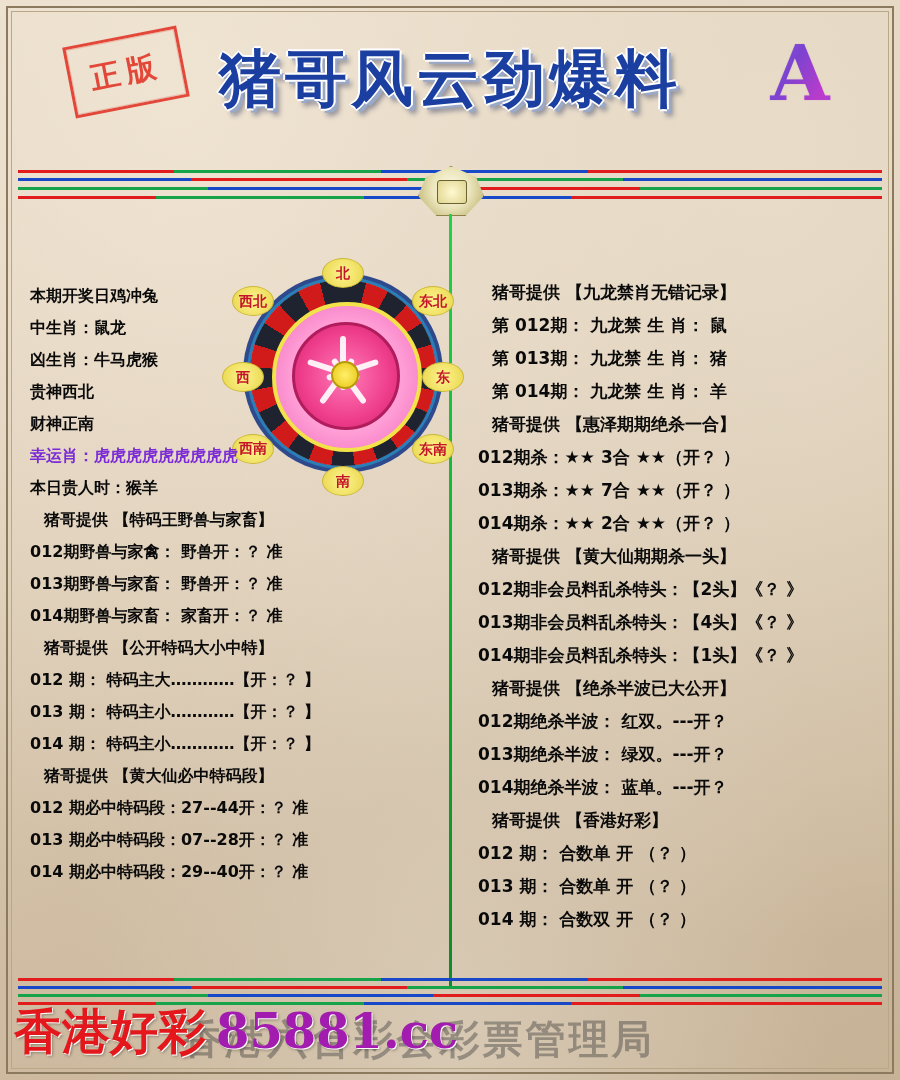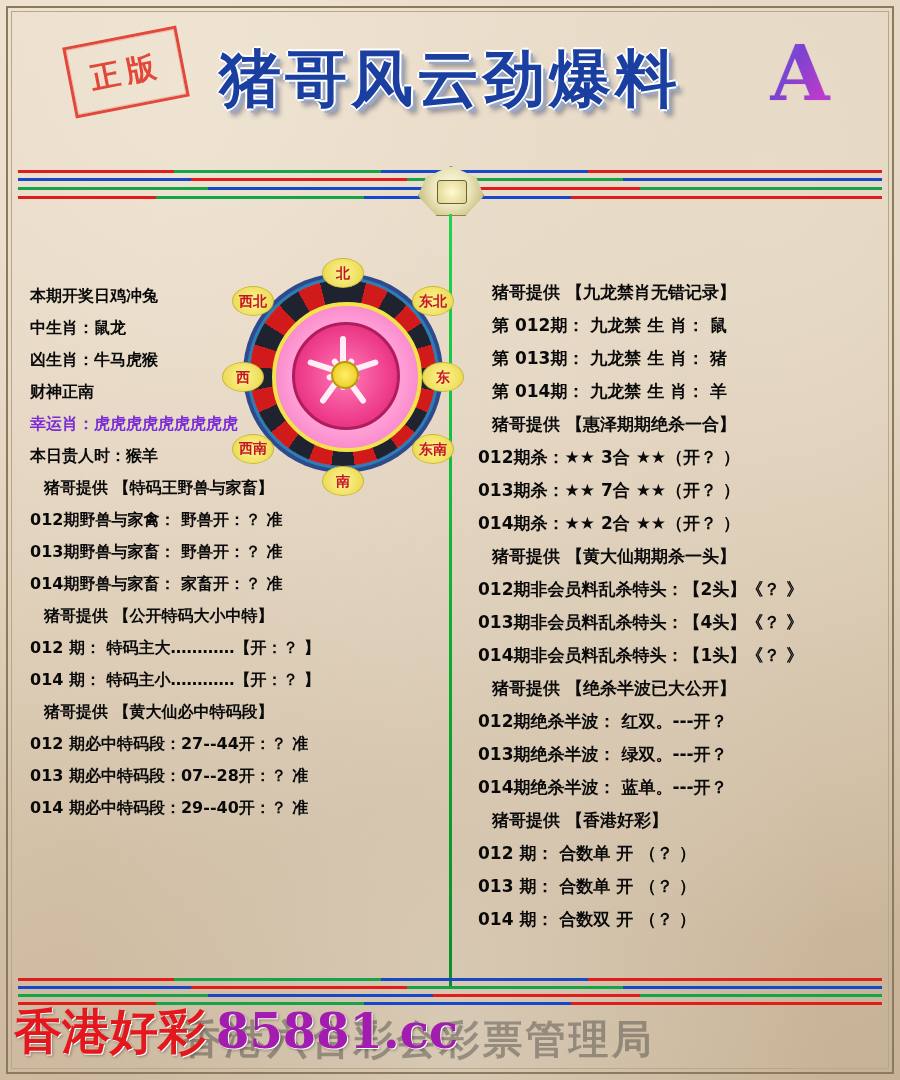--- a/index.html
+++ b/index.html
@@ -182,29 +182,31 @@
   <div class="cdir e">东</div>
   <div class="cdir sw">西南</div>
   <div class="cdir se">东南</div>
   <div class="cdir s">南</div>
 </div>
 
 <div class="col colL">
   <div class="line">本期开奖日鸡冲兔</div>
   <div class="line">中生肖：鼠龙</div>
   <div class="line">凶生肖：牛马虎猴</div>
+  <div class="line">贵神西北</div>
   <div class="line">财神正南</div>
   <div class="line purple">幸运肖：虎虎虎虎虎虎虎虎虎</div>
   <div class="line">本日贵人时：猴羊</div>
   <div class="line ind">猪哥提供 【特码王野兽与家畜】</div>
   <div class="line">012期野兽与家禽：  野兽开：？ 准</div>
   <div class="line">013期野兽与家畜：  野兽开：？ 准</div>
   <div class="line">014期野兽与家畜：  家畜开：？ 准</div>
   <div class="line ind">猪哥提供 【公开特码大小中特】</div>
   <div class="line">012 期：  特码主大…………【开：？ 】</div>
+  <div class="line">013 期：  特码主小…………【开：？ 】</div>
   <div class="line">014 期：  特码主小…………【开：？ 】</div>
   <div class="line ind">猪哥提供 【黄大仙必中特码段】</div>
   <div class="line">012 期必中特码段：27--44开：？ 准</div>
   <div class="line">013 期必中特码段：07--28开：？ 准</div>
   <div class="line">014 期必中特码段：29--40开：？ 准</div>
 </div>
 
 <div class="col colR">
   <div class="line ind">猪哥提供 【九龙禁肖无错记录】</div>
   <div class="line ind">第 012期： 九龙禁 生 肖： 鼠</div>

